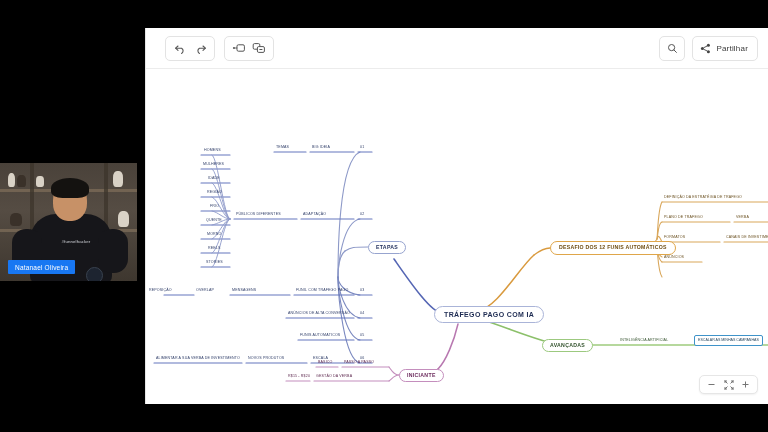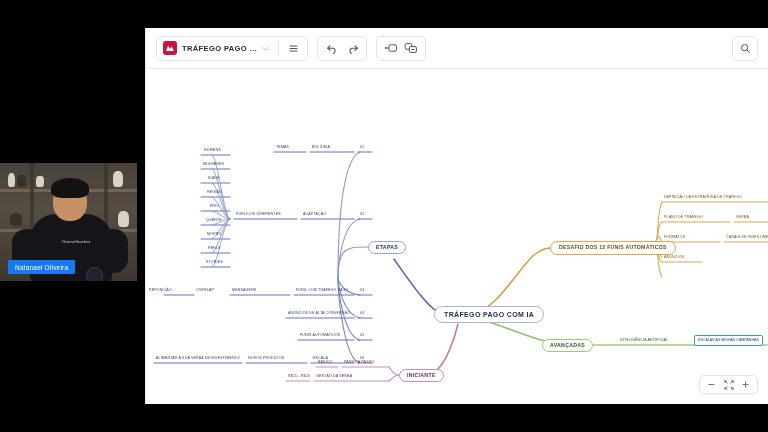--- a/index.html
+++ b/index.html
@@ -180,41 +180,20 @@
 </style>
 </head>
 <body>
 
 <div id="root">
 
   <div class="app-window">
 
     <div class="toolbar">
 
-      <div class="tb-group">
-        <div class="logo-sq">
-          <svg width="10" height="10" viewBox="0 0 10 10">
-              <path d="M1 8 L3.2 2.6 L5 6 L6.6 3.4 L9 8 Z" fill="#fff"></path>
-            </svg>
-        </div>
-        <div class="doc-title">TRÁFEGO PAGO …</div>
-        <svg class="chev" viewBox="0 0 10 10">
-          <path d="M2 4 L5 7 L8 4" stroke="#777" stroke-width="1" fill="none" stroke-linecap="round"></path>
-        </svg>
-        <div class="tb-sep"></div>
-        <div class="ico-btn">
-          <svg width="11" height="11" viewBox="0 0 11 11">
-            <g stroke="#555" stroke-width="1" stroke-linecap="round">
-              <line x1="2" y1="3" x2="9" y2="3"></line>
-                <line x1="2" y1="5.5" x2="9" y2="5.5"></line>
-                <line x1="2" y1="8" x2="9" y2="8"></line>
-            </g>
-          </svg>
-        </div>
-      </div>
 
       <div class="tb-gap"></div>
 
       <div class="tb-group">
         <div class="ico-btn">
           <svg width="13" height="13" viewBox="0 0 13 13">
             <path d="M4 4 L1.6 6.2 L4 8.4" stroke="#555" stroke-width="1.1" fill="none" stroke-linecap="round" stroke-linejoin="round"></path>
             <path d="M1.8 6.2 H7.6 a3 3 0 0 1 0 5.2" stroke="#555" stroke-width="1.1" fill="none" stroke-linecap="round"></path>
           </svg>
         </div>
@@ -247,20 +226,30 @@
 
       <div class="spacer"></div>
 
       <div class="search-btn">
         <svg width="11" height="11" viewBox="0 0 11 11">
           <circle cx="4.6" cy="4.6" r="3.1" stroke="#555" stroke-width="1" fill="none"></circle>
           <line x1="6.9" y1="6.9" x2="9.4" y2="9.4" stroke="#555" stroke-width="1" stroke-linecap="round"></line>
         </svg>
       </div>
 
+      <div class="share-btn">
+        <svg width="11" height="11" viewBox="0 0 11 11">
+          <circle cx="8.4" cy="2.3" r="1.5" fill="#444"></circle>
+          <circle cx="2.4" cy="5.5" r="1.5" fill="#444"></circle>
+          <circle cx="8.4" cy="8.7" r="1.5" fill="#444"></circle>
+          <line x1="3.5" y1="4.8" x2="7.4" y2="2.9" stroke="#444" stroke-width=".9"></line>
+          <line x1="3.5" y1="6.2" x2="7.4" y2="8.1" stroke="#444" stroke-width=".9"></line>
+        </svg>
+        <span>Partilhar</span>
+      </div>
     </div>
 
     <div class="canvas">
 
       <svg class="wires" width="623" height="335" viewBox="0 0 623 335">
         <g fill="none" stroke-linecap="round">
 
           <path d="M296 244 C 285 244 262 210 248 190" stroke="#5566b4" stroke-width="1.6"></path>
 
           <path d="M222 178 C 208 178 205 178 199 182" stroke="#8d99c8" stroke-width="1.2"></path>

